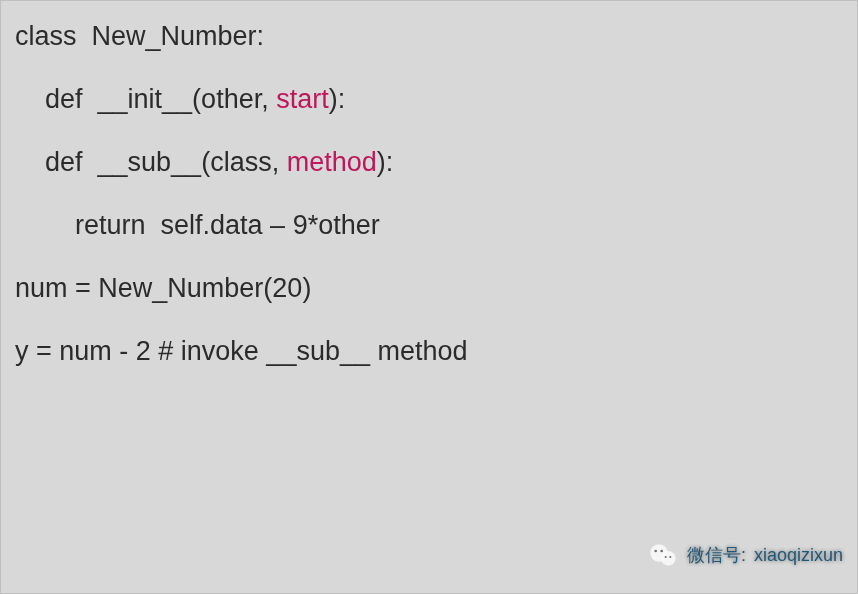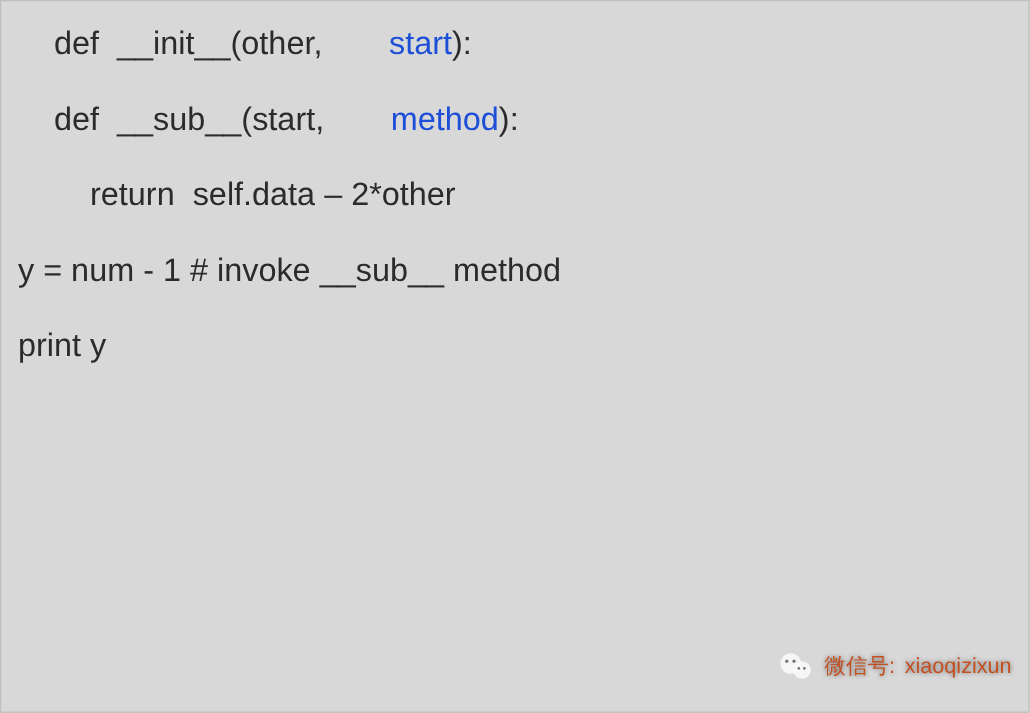--- a/index.html
+++ b/index.html
@@ -12,48 +12,49 @@
       font-family: Arial, Helvetica, sans-serif;
     }
     .code-area {
       padding: 22px 14px;
       font-size: 27px;
       line-height: 1.0;
       color: #2b2b2b;
     }
     .line { margin-bottom: 36px; white-space: pre; }
     .line:last-child { margin-bottom: 0; }
-    .red { color: #1d4ed8; margin-left: 48px; }
+    .red { color: #be185d; }
     .watermark {
       position: absolute;
       right: 14px;
       bottom: 22px;
       display: flex;
       align-items: center;
       gap: 8px;
-      color: #c2410c;
+      color: #0c4a6e;
       font-size: 18px;
       text-shadow: 0 0 4px rgba(0,0,0,.6);
       opacity: .9;
     }
     .wm-icon {
       width: 32px; height: 32px;
       display: inline-flex; align-items: center; justify-content: center;
     }
     .wm-icon svg { width: 32px; height: 32px; }
   </style>
 </head>
 <body>
 
 <div class="code-area">
+  <div class="line"><span>class  New_Number:</span></div>
   <div class="line"><span>    def  __init__(other, </span><span class="red">start</span><span>):</span></div>
-  <div class="line"><span>    def  __sub__(start, </span><span class="red">method</span><span>):</span></div>
-  <div class="line"><span>        return  self.data – 2*other</span></div>
-  <div class="line"><span>y = num - 1 # invoke __sub__ method</span></div>
-  <div class="line"><span>print y</span></div>
+  <div class="line"><span>    def  __sub__(class, </span><span class="red">method</span><span>):</span></div>
+  <div class="line"><span>        return  self.data – 9*other</span></div>
+  <div class="line"><span>num = New_Number(20)</span></div>
+  <div class="line"><span>y = num - 2 # invoke __sub__ method</span></div>
 </div>
 
 <div class="watermark">
   <span class="wm-icon">
     <svg viewBox="0 0 48 48">
       <circle cx="18" cy="21" r="13" fill="#ffffff" opacity="0.85"></circle>
       <circle cx="32" cy="29" r="11" fill="#ffffff" opacity="0.85"></circle>
       <circle cx="13" cy="18" r="2" fill="#666"></circle>
       <circle cx="22" cy="18" r="2" fill="#666"></circle>
       <circle cx="28" cy="27" r="1.6" fill="#666"></circle>

